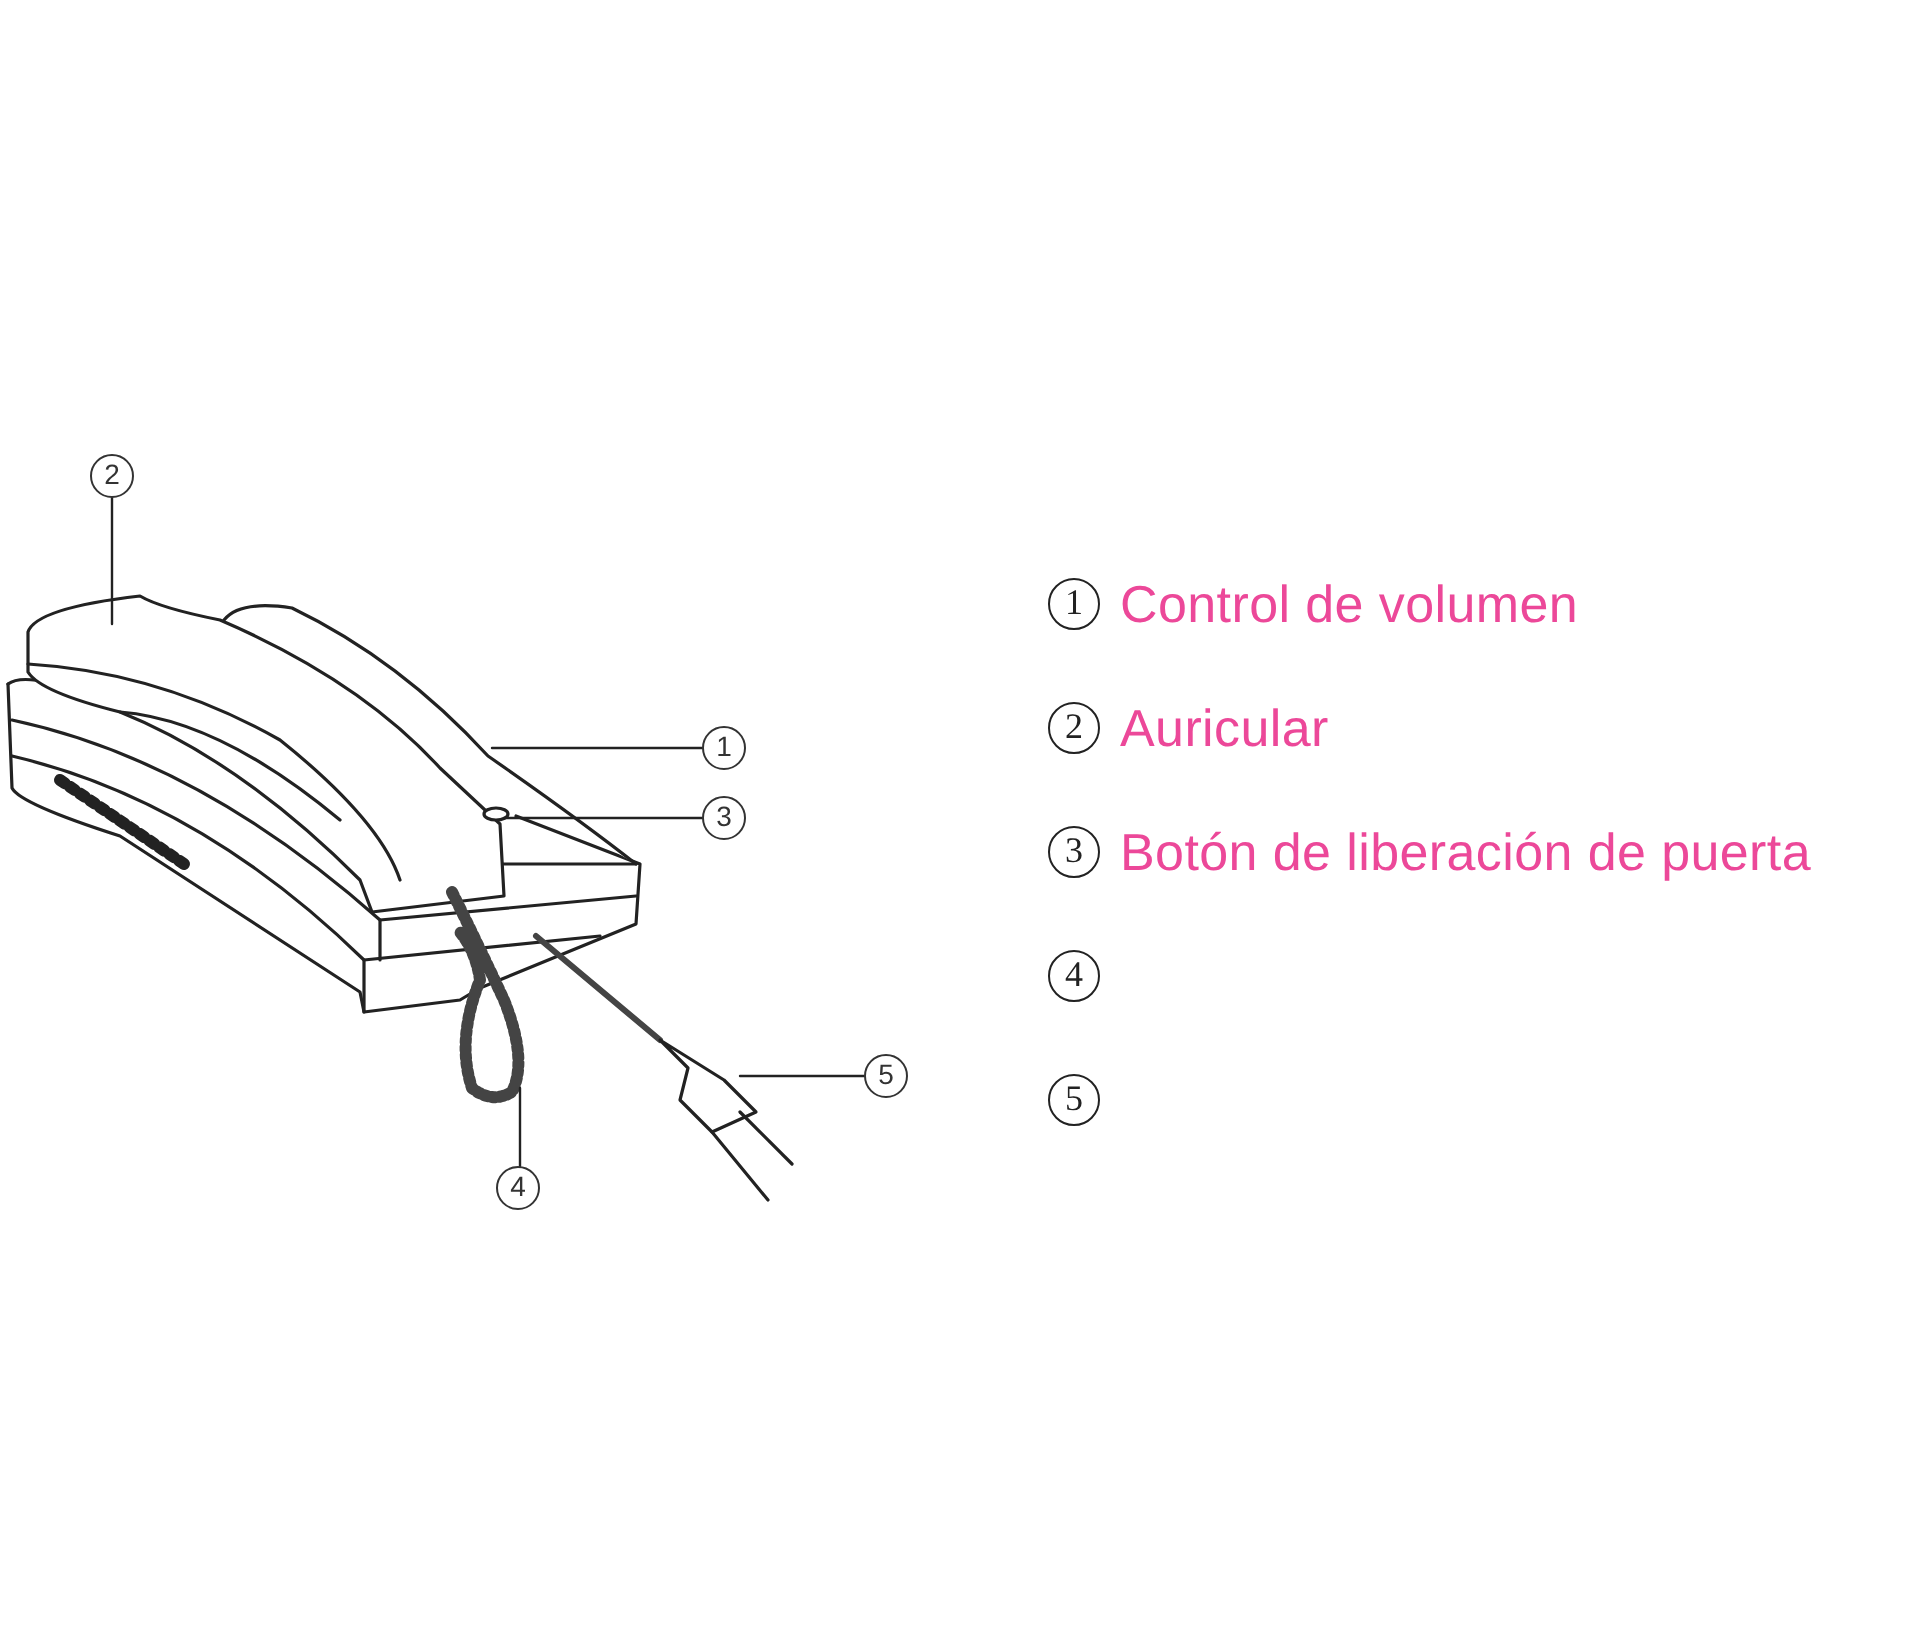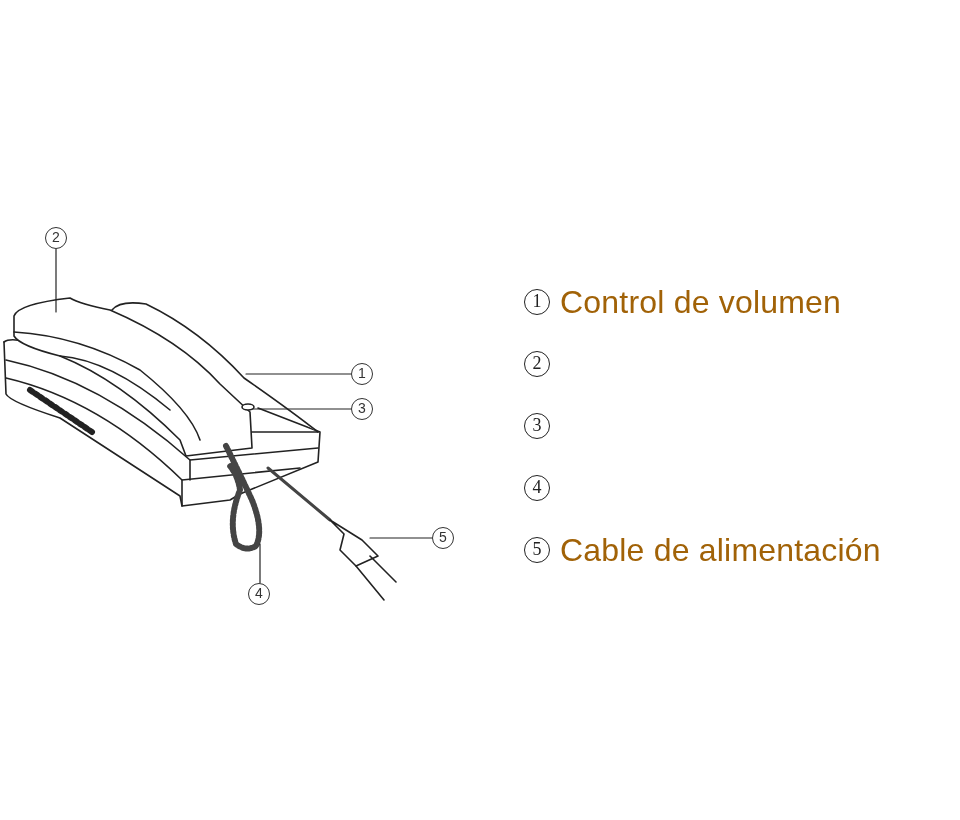--- a/index.html
+++ b/index.html
@@ -2,21 +2,21 @@
 <html><head>
 <meta charset="utf-8">
 <style>
   html, body { margin: 0; padding: 0; background: #ffffff; }
   body { width: 960px; height: 820px; position: relative; overflow: hidden; font-family: "Liberation Sans", sans-serif; color: #1a1a1a; }
   #diagram { position: absolute; left: 0; top: 0; width: 480px; height: 640px; }
   .callout-num { position: absolute; width: 22px; height: 22px; border: 1.5px solid #333; border-radius: 50%; box-sizing: border-box; font-family: "Liberation Sans", sans-serif; font-size: 14px; line-height: 19px; text-align: center; color: #333; background: #fff; }
   #legend { position: absolute; left: 524px; top: 284px; }
   .legend-item { display: flex; align-items: center; height: 36px; margin-bottom: 26px; }
   .legend-num { width: 26px; height: 26px; border: 1.5px solid #222; border-radius: 50%; box-sizing: border-box; font-family: "Liberation Serif", serif; font-size: 18px; line-height: 23px; text-align: center; color: #222; margin-right: 10px; }
-  .legend-label { font-size: 32px; color: #a16207; white-space: nowrap; letter-spacing: 0.2px; }
+  .legend-label { font-size: 26px; color: #ec4899; white-space: nowrap; letter-spacing: 0.2px; }
 </style>
 </head>
 <body>
 
 <div id="diagram">
   <svg width="480" height="640" viewBox="0 0 480 640" fill="none" stroke="#222" stroke-width="1.6" stroke-linejoin="round" stroke-linecap="round">
 
     <path d="M4 342 L6 394 Q10 402 60 418 L180 496 L182 506 L230 500 L240 494 L318 462 L320 432 L258 408" fill="#fff"></path>
     <path d="M4 342 Q12 336 40 346 Q150 380 200 440 L250 432 L318 432"></path>
     <path d="M6 360 Q100 380 190 460 L190 480"></path>
@@ -54,24 +54,25 @@
   <div class="callout-num" style="left:432px;top:527px;">5</div>
 </div>
 
 <div id="legend">
   <div class="legend-item">
     <span class="legend-num">1</span>
     <span class="legend-label">Control de volumen</span>
   </div>
   <div class="legend-item">
     <span class="legend-num">2</span>
+    <span class="legend-label">Auricular</span>
   </div>
   <div class="legend-item">
     <span class="legend-num">3</span>
+    <span class="legend-label">Botón de liberación de puerta</span>
   </div>
   <div class="legend-item">
     <span class="legend-num">4</span>
   </div>
   <div class="legend-item">
     <span class="legend-num">5</span>
-    <span class="legend-label">Cable de alimentación</span>
   </div>
 </div>
 
 </body></html>

